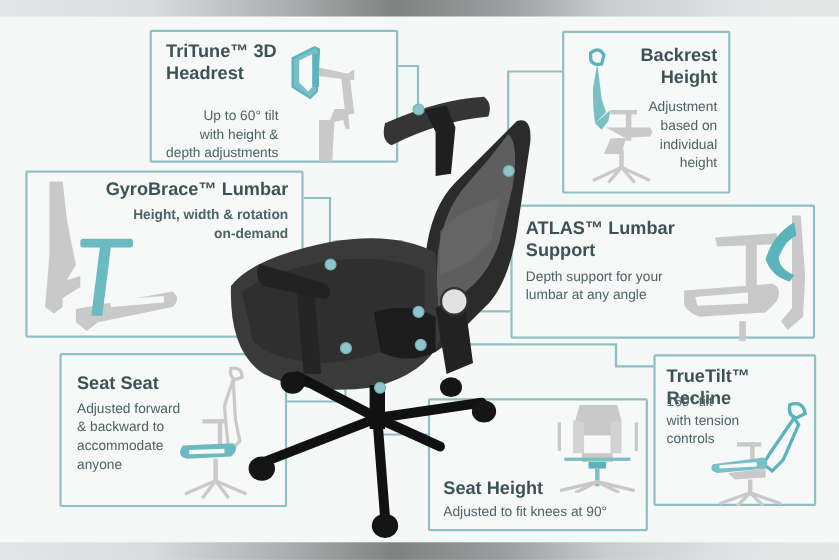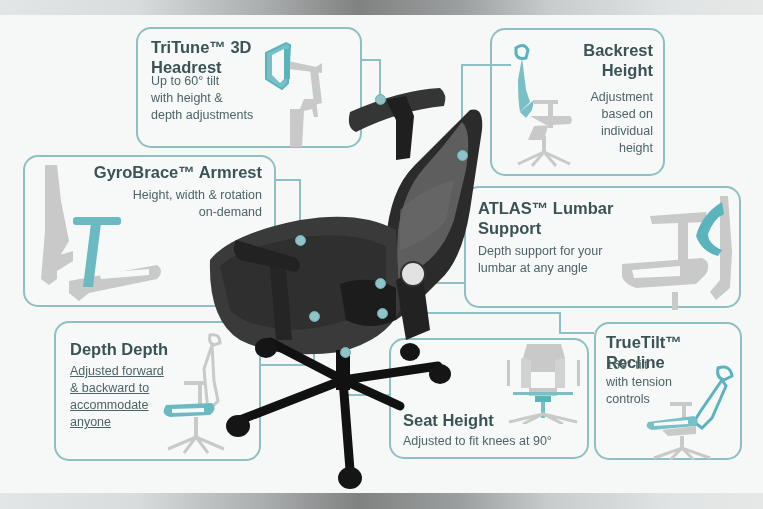--- a/index.html
+++ b/index.html
@@ -14,21 +14,21 @@
     position: absolute; left: 0; width: 763px; height: 15px;
     background: linear-gradient(90deg, #e3e6e6 0%, #d9dcdc 18%, #a9acac 35%, #808282 47%, #9b9e9e 60%, #c9cccc 72%, #e1e4e4 88%, #e6e8e8 100%);
   }
   .bar.top { top: 0; }
   .bar.bottom { top: 493px; height: 16px; }
   .canvas { position: absolute; left: 0; top: 15px; width: 763px; height: 478px; }
 
   .card {
     position: absolute;
     border: 2px solid #8fbfc2;
-    border-radius: 15px;
+    border-radius: 2px;
     background: #f7f8f8;
   }
   .card .title {
     position: absolute;
     font-weight: bold;
     font-size: 16.5px;
     line-height: 20px;
     color: #3c5356;
     white-space: pre-line;
   }
@@ -52,55 +52,55 @@
 <body>
 
 <div class="bar top"></div>
 <div class="bar bottom"></div>
 
 <div class="canvas">
 
   <div class="card" style="left:136px; top:12px; width:226px; height:121px;">
     <div class="title" style="left:13px; top:8px;">TriTune™ 3D
 Headrest</div>
-    <div class="desc" style="left:13px; top:44px;">Up to 60° tilt
+    <div class="desc" style="left:13px; top:68px;text-align:right;">Up to 60° tilt
 with height &amp;
 depth adjustments</div>
     <svg class="illus" style="left:124px; top:10px;" width="90" height="108" viewBox="0 0 90 108">
       <path d="M28 70 L38 70 L42 60 L54 60 L56 78 L52 78 L50 70 L42 72 L40 108 L28 108 Z" fill="#c9c9c9"></path>
       <path d="M48 30 L56 30 L60 64 L52 66 Z" fill="#c9c9c9"></path>
       <path d="M26 22 L54 28 L60 24 L60 34 L26 30 Z" fill="#c9c9c9"></path>
       <path d="M4 14 L24 4 L28 6 L26 44 L20 50 L4 40 Z" fill="#78c0c6" stroke="#5bb3bb" stroke-width="2"></path>
       <path d="M10 16 L22 10 L22 40 L18 44 L10 36 Z" fill="#f7f8f8"></path>
       <rect x="22" y="10" width="6" height="30" fill="#5bb3bb"></rect>
     </svg>
   </div>
 
-  <div class="card" style="left:490px; top:13px; width:175px; height:148px;">
+  <div class="card" style="left:511px; top:13px; width:153px; height:148px;">
     <div class="title right-align" style="right:10px; top:10px;">Backrest
 Height</div>
     <div class="desc right-align" style="right:10px; top:59px;text-align:right;">Adjustment
 based on
 individual
 height</div>
     <svg class="illus" style="left:12px; top:10px;" width="80" height="130" viewBox="0 0 80 130">
       <path d="M12 8 Q20 2 24 10 L22 18 Q14 20 12 14 Z" fill="none" stroke="#5bb3bb" stroke-width="3"></path>
       <path d="M18 18 L22 50 L26 62 L16 72 Q14 60 14 40 Z" fill="#78c0c6"></path>
       <path d="M16 72 L30 60 L28 70 L22 78 Z" fill="#78c0c6"></path>
       <rect x="30" y="60" width="24" height="4" fill="#c9c9c9"></rect>
       <rect x="44" y="60" width="5" height="28" fill="#c9c9c9"></rect>
       <path d="M26 76 L66 76 Q70 80 66 84 L30 86 L24 100 L40 100 L44 86 Z" fill="#c9c9c9"></path>
       <rect x="38" y="96" width="4" height="18" fill="#c9c9c9"></rect>
       <path d="M14 124 L40 112 L66 124 M40 112 L28 126 M40 112 L52 126" stroke="#c9c9c9" stroke-width="3" fill="none"></path>
     </svg>
   </div>
 
   <div class="card" style="left:23px; top:140px; width:253px; height:152px;">
-    <div class="title right-align" style="right:12px; top:5px;">GyroBrace™ Armrest</div>
-    <div class="desc right-align" style="right:12px; top:30px;">Height, width &amp; rotation
+    <div class="title right-align" style="right:12px; top:5px;">GyroBrace™ Lumbar</div>
+    <div class="desc right-align" style="right:12px; top:30px;font-weight:bold;">Height, width &amp; rotation
 on-demand</div>
     <svg class="illus" style="left:4px; top:4px;" width="140" height="146" viewBox="0 0 140 146">
       <path d="M16 4 L28 4 L32 40 L40 80 L28 100 L28 118 L20 124 L12 118 L16 70 Z" fill="#c9c9c9"></path>
       <path d="M24 96 L44 90 L44 100 L28 110 Z" fill="#c9c9c9"></path>
       <path d="M40 120 L128 104 Q136 110 128 118 L60 132 L50 140 L40 132 Z" fill="#c9c9c9"></path>
       <path d="M70 112 L120 108 L120 114 L72 118 Z" fill="#f7f8f8"></path>
       <rect x="44" y="56" width="48" height="8" rx="3" fill="#6cbac1"></rect>
       <path d="M62 62 L72 62 L64 126 L54 126 Z" fill="#6cbac1"></path>
     </svg>
   </div>
@@ -115,38 +115,38 @@
       <rect x="62" y="28" width="10" height="46" fill="#c9c9c9"></rect>
       <path d="M6 72 L86 66 Q96 70 90 82 L80 92 L20 96 Q4 90 6 80 Z" fill="#c9c9c9"></path>
       <path d="M16 78 L64 74 L64 84 L18 86 Z" fill="#f7f8f8"></path>
       <path d="M104 4 L112 4 L116 60 L114 96 L100 108 L94 100 L104 88 L104 56 Z" fill="#c9c9c9"></path>
       <path d="M106 10 Q86 22 80 44 Q86 60 102 64 L106 58 Q92 52 92 42 Q98 26 108 22 Z" fill="#5bb3bb"></path>
       <rect x="56" y="100" width="6" height="18" fill="#c9c9c9"></rect>
     </svg>
   </div>
 
   <div class="card" style="left:54px; top:306px; width:207px; height:140px;">
-    <div class="title" style="left:14px; top:16px;">Depth Depth</div>
-    <div class="desc" style="left:14px; top:40px;text-decoration:underline;">Adjusted forward
+    <div class="title" style="left:14px; top:16px;">Seat Seat</div>
+    <div class="desc" style="left:14px; top:40px;">Adjusted forward
 &amp; backward to
 accommodate
 anyone</div>
     <svg class="illus" style="left:98px; top:6px;" width="80" height="126" viewBox="0 0 80 126">
       <path d="M56 6 Q66 4 66 14 L60 16 Q54 14 56 6 Z" fill="none" stroke="#c9c9c9" stroke-width="3"></path>
       <path d="M58 16 L60 52 L64 72 L54 82 L52 62 L50 40 Z" fill="none" stroke="#c9c9c9" stroke-width="3"></path>
       <rect x="30" y="52" width="22" height="4" fill="#c9c9c9"></rect>
       <rect x="44" y="52" width="4" height="24" fill="#c9c9c9"></rect>
       <path d="M12 76 L58 74 Q64 80 56 86 L16 88 Q8 86 10 80 Z" fill="#6cbac1"></path>
       <path d="M18 80 L50 79 L50 83 L18 84 Z" fill="#f7f8f8"></path>
       <rect x="40" y="88" width="4" height="22" fill="#c9c9c9"></rect>
       <path d="M14 120 L42 108 L70 120 M42 108 L30 124 M42 108 L54 124" stroke="#c9c9c9" stroke-width="3" fill="none"></path>
     </svg>
   </div>
 
-  <div class="card" style="left:389px; top:323px; width:200px; height:121px;">
+  <div class="card" style="left:389px; top:347px; width:200px; height:121px;">
     <div class="title" style="left:12px; top:70px;">Seat Height</div>
     <div class="desc" style="left:12px; top:93px;text-align:center;">Adjusted to fit knees at 90°</div>
     <svg class="illus" style="left:110px; top:4px;" width="84" height="80" viewBox="0 0 84 80">
       <path d="M26 0 L60 0 L64 14 L58 28 L28 28 L22 14 Z" fill="#c9c9c9"></path>
       <path d="M20 14 L30 16 L30 44 L20 44 Z" fill="#d2d2d2"></path>
       <path d="M64 14 L54 16 L54 44 L64 44 Z" fill="#d2d2d2"></path>
       <rect x="6" y="16" width="3" height="26" fill="#c9c9c9"></rect>
       <rect x="76" y="16" width="3" height="26" fill="#c9c9c9"></rect>
       <rect x="28" y="44" width="28" height="8" fill="#c9c9c9"></rect>
       <rect x="12" y="48" width="60" height="3" fill="#78c0c6"></rect>

